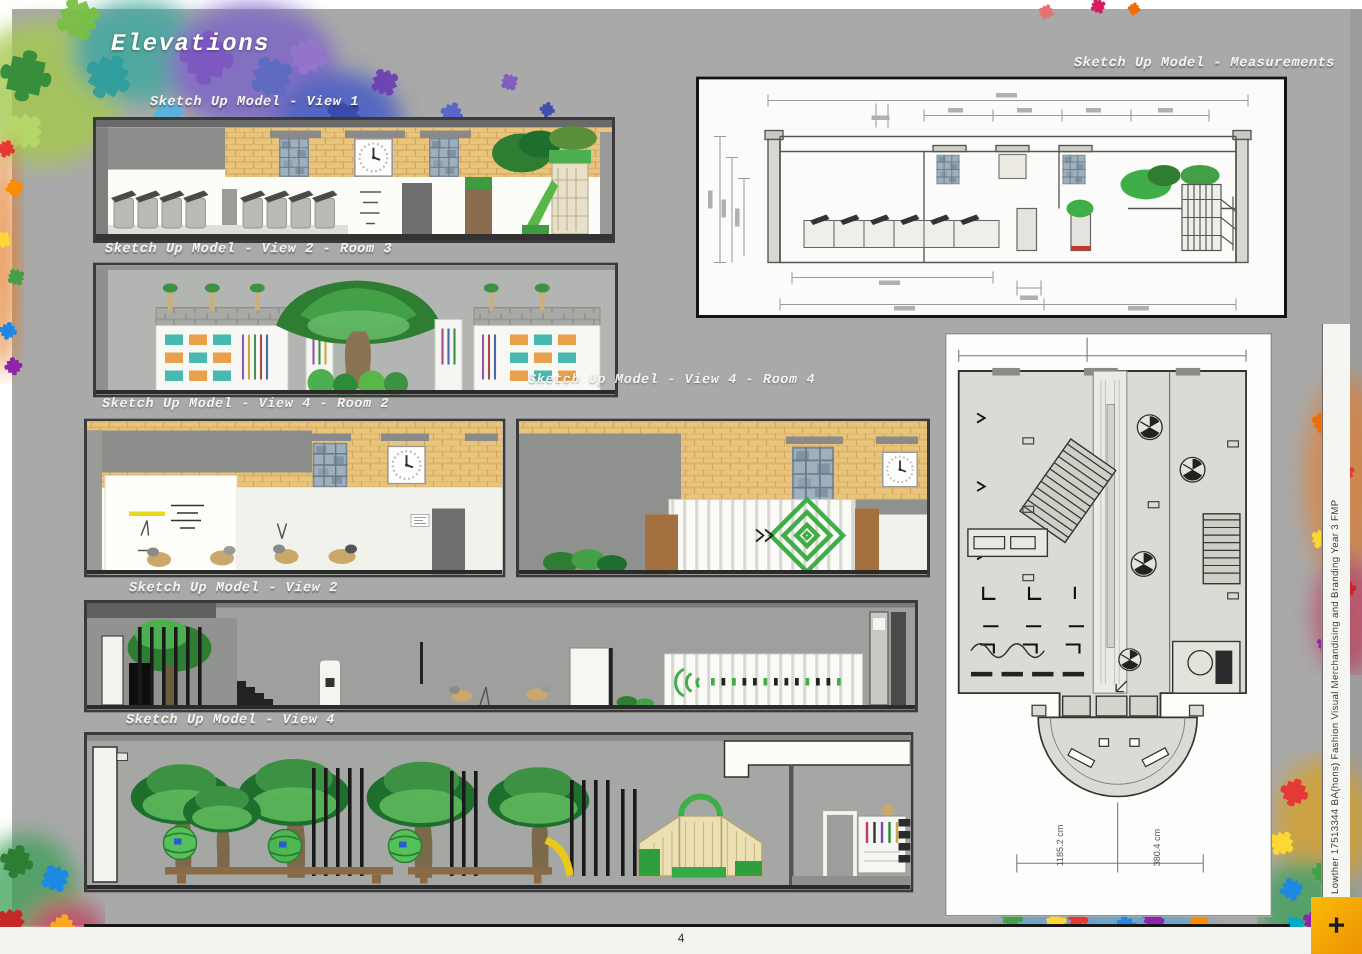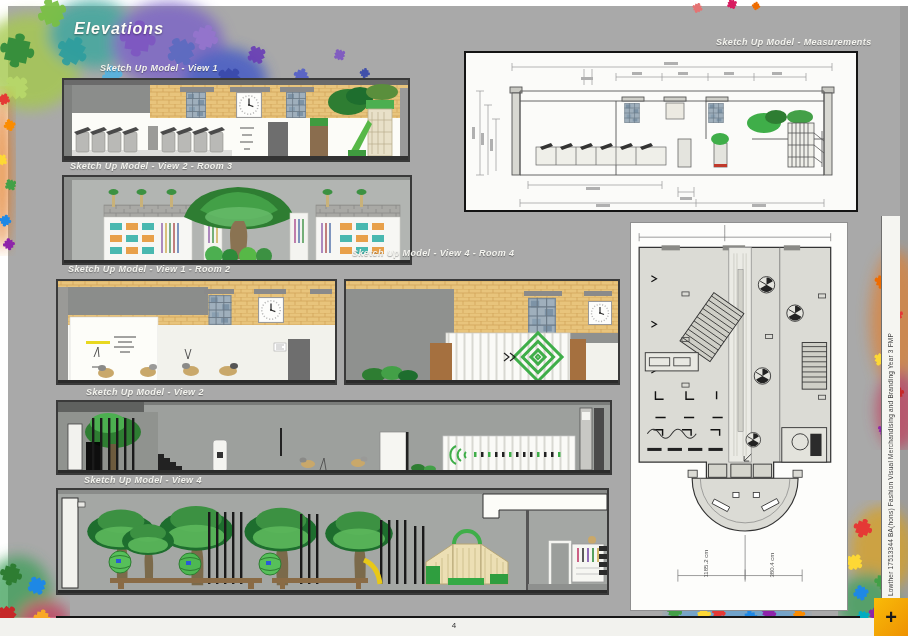--- a/index.html
+++ b/index.html
@@ -2,24 +2,24 @@
 <html><head>
 <meta charset="utf-8">
 <style>
   html,body{margin:0;padding:0;background:#e8e8e8;}
   #page{position:relative;width:908px;height:636px;background:#ffffff;overflow:hidden;
         font-family:"Liberation Sans",sans-serif;}
   .graybg{position:absolute;left:8px;top:6px;width:892px;height:611px;background:#a9a9a9;}
   .rightedge{position:absolute;left:900px;top:6px;width:8px;height:611px;background:#9c9c9c;}
   .panel{position:absolute;border:2px solid #3a3a3a;background:#fff;box-sizing:border-box;}
   .panel svg{display:block;width:100%;height:100%;}
-  .lbl{position:absolute;color:#f4f4ef;font-family:Liberation Sans, sans-serif;font-style:italic;
+  .lbl{position:absolute;color:#f4f4ef;font-family:Liberation Mono, monospace;font-style:italic;
        font-weight:bold;font-size:9px;letter-spacing:.4px;text-shadow:0 1px 1px rgba(0,0,0,.35);
        white-space:nowrap;z-index:6;}
-  .title{position:absolute;left:74px;top:20px;color:#fdfdf8;font-family:Liberation Sans, sans-serif;
+  .title{position:absolute;left:74px;top:20px;color:#fdfdf8;font-family:Liberation Mono, monospace;
        font-style:italic;font-weight:bold;font-size:16px;letter-spacing:1px;
        text-shadow:0 1px 2px rgba(0,0,0,.4);z-index:7;text-align:right;}
   .deco{position:absolute;z-index:3;pointer-events:none;}
   .plansheet{position:absolute;left:630px;top:222px;width:218px;height:389px;background:#fdfdfb;
        border:1px solid #8f8f8f;box-sizing:border-box;z-index:5;}
   .plansheet svg{display:block;width:100%;height:100%;}
   .rightstrip{position:absolute;left:881px;top:216px;width:19px;height:420px;background:#f5f5f1;
        border-left:1px solid #6e6e6e;box-sizing:border-box;z-index:8;}
   .sidetext{position:absolute;bottom:34px;left:5px;writing-mode:vertical-rl;transform:rotate(180deg);
        font-size:6.5px;color:#3d3d3d;letter-spacing:.2px;white-space:nowrap;}
@@ -171,21 +171,21 @@
     <use href="#pz" width="18" height="18" fill="#fdd835" transform="translate(30,30) rotate(-20)"></use>
     <use href="#pz" width="18" height="18" fill="#e53935" transform="translate(54,18) rotate(32)"></use>
     <use href="#pz" width="18" height="18" fill="#1e88e5" transform="translate(78,30) rotate(-8)"></use>
     <use href="#pz" width="18" height="18" fill="#8e24aa" transform="translate(102,20) rotate(22)"></use>
     <use href="#pz" width="16" height="16" fill="#fb8c00" transform="translate(126,32) rotate(-26)"></use>
   </svg>
 
   <div class="title">Elevations</div>
   <div class="lbl" style="left:100px;top:63px">Sketch Up Model - View 1</div>
   <div class="lbl" style="left:70px;top:161px">Sketch Up Model - View 2 - Room 3</div>
-  <div class="lbl" style="left:68px;top:264px">Sketch Up Model - View 1 - Room 2</div>
+  <div class="lbl" style="left:68px;top:264px">Sketch Up Model - View 4 - Room 2</div>
   <div class="lbl" style="left:352px;top:248px">Sketch Up Model - View 4 - Room 4</div>
   <div class="lbl" style="left:86px;top:387px">Sketch Up Model - View 2</div>
   <div class="lbl" style="left:84px;top:475px">Sketch Up Model - View 4</div>
   <div class="lbl" style="left:716px;top:37px">Sketch Up Model - Measurements</div>
 
   <div class="panel zpanel" style="left:62px;top:78px;width:348px;height:84px">
     <svg viewBox="0 0 344 80" preserveAspectRatio="none">
       <rect width="344" height="80" fill="#fcfcf8"></rect>
       <rect x="86" y="5" width="258" height="33" fill="url(#brick)"></rect>
       <rect x="0" y="0" width="344" height="5" fill="#6a6a6a"></rect>

